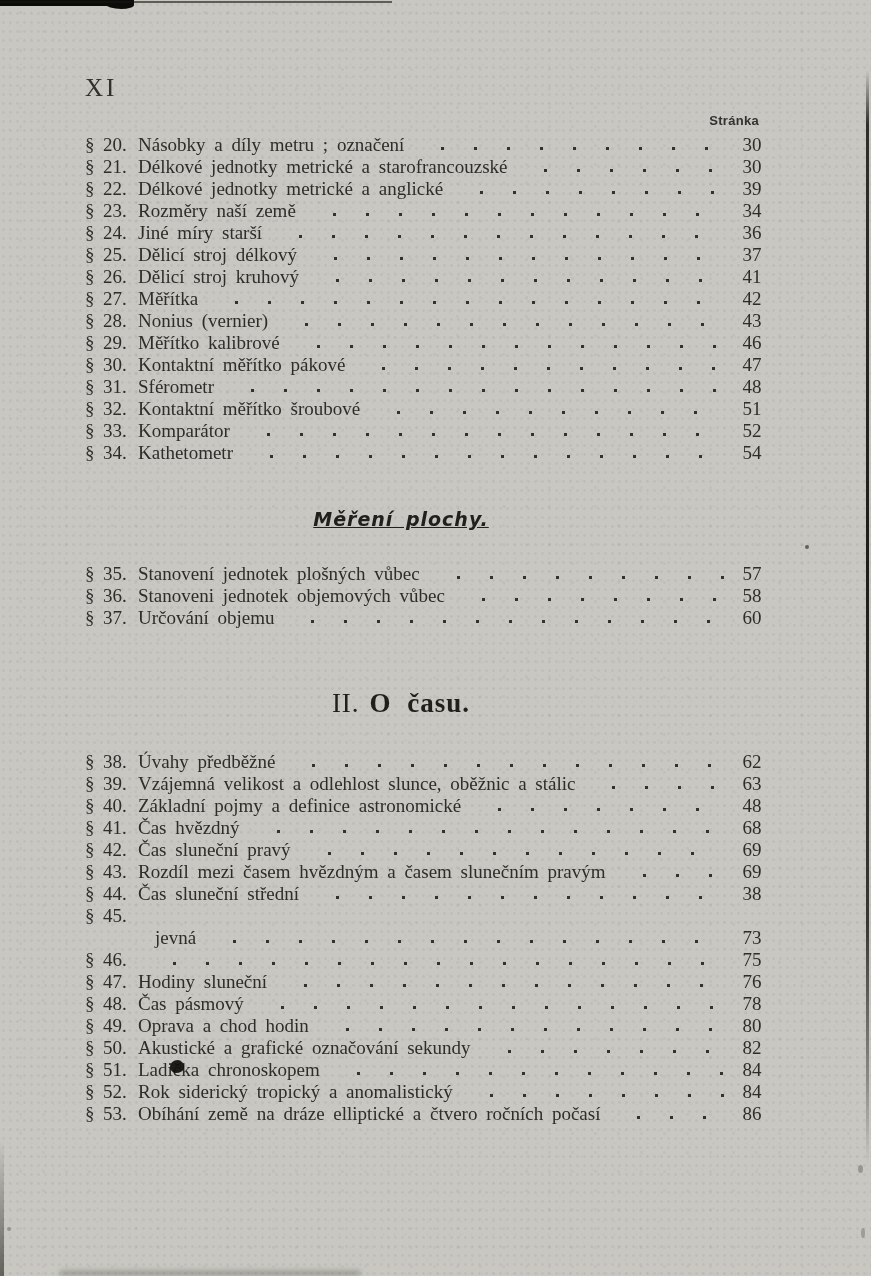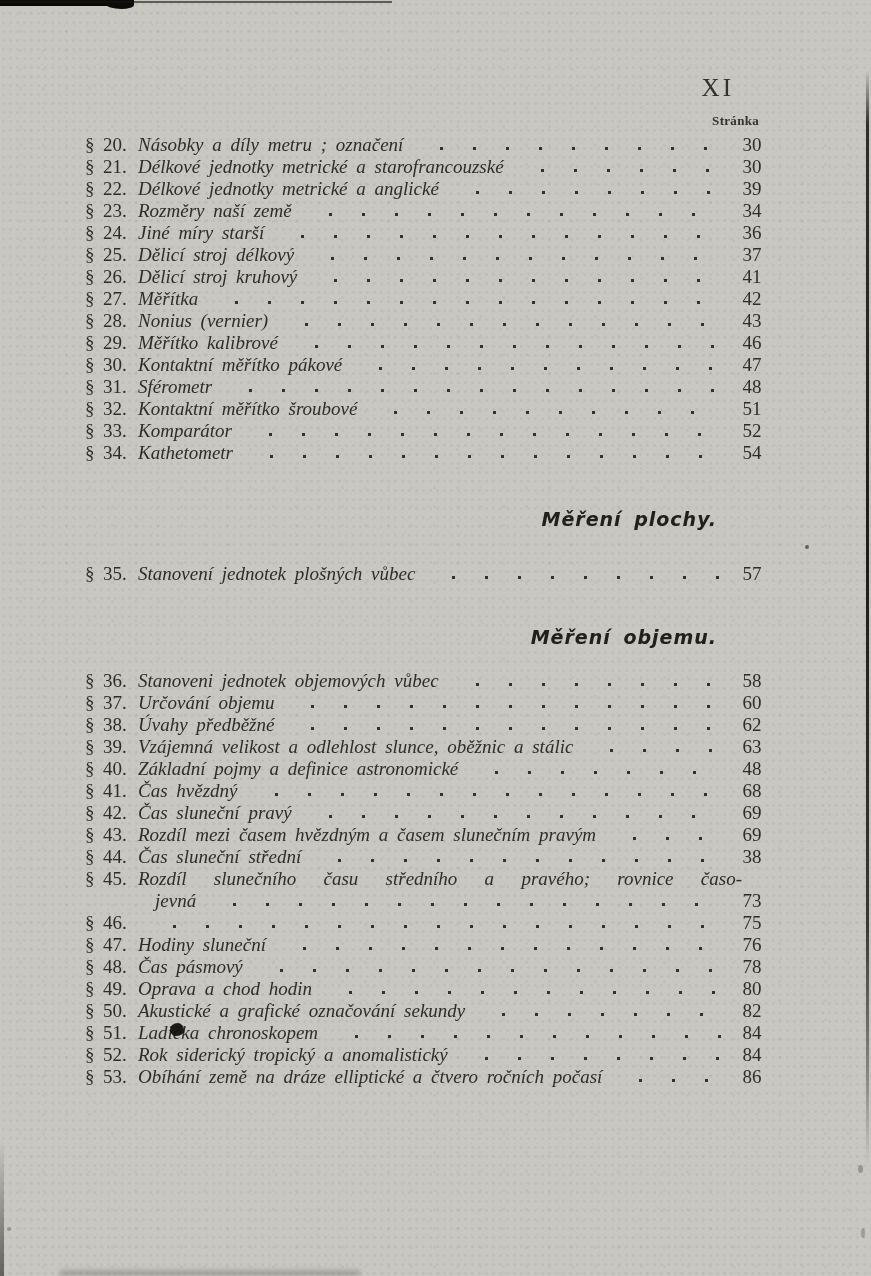--- a/index.html
+++ b/index.html
@@ -27,52 +27,52 @@
   .page::after {
     content:""; position:absolute; inset:0; pointer-events:none;
     background:radial-gradient(ellipse 130% 120% at 48% 45%, rgba(0,0,0,0) 62%, rgba(70,69,62,.14) 100%);
   }
   .content {
     position:relative; z-index:2;
     margin-left:85px; width:687px;
     padding-top:75px;
   }
   .corner {
-    text-align:right; padding-right:38px;
+    padding-right:38px;
     font-size:25px; line-height:26px; letter-spacing:3px; color:#33312d;
   }
   .col-header {
     margin-top:12px; text-align:right; padding-right:13px;
-    font-family:Liberation Serif, serif;
+    font-family:Liberation Sans, sans-serif;
     font-weight:bold; font-size:13px; line-height:16px; color:#343230;
     letter-spacing:.3px;
   }
   .toc { margin-top:5px; }
   .row {
     display:flex; align-items:baseline;
     height:22px; line-height:22px; font-size:19px;
     white-space:nowrap; word-spacing:4px;
   }
   .sec { width:18px; color:#343230; }
   .num { width:33px; }
-  .title { margin-left:2px;font-style:italic; }
+  .title { margin-left:2px; }
   .leader {
     flex:1; align-self:flex-end; height:7px;
     margin:0 8px 4px 12px;
     background-image:radial-gradient(circle, #343230 1.6px, rgba(0,0,0,0) 2px);
     background-size:33px 7px; background-repeat:repeat-x; background-position:10px 0;
   }
   .pagenum { width:40px; text-align:center; }
   .row.wrap1 .title { flex:1; text-align:justify; text-align-last:justify; margin-right:30px; }
   .row.cont .title { margin-left:70px; }
   .h-sub {
     font-family:"DejaVu Sans","Liberation Sans",sans-serif;
     font-style:italic; font-weight:bold;
     font-size:19px; line-height:25px; letter-spacing:1px; word-spacing:5px;
-    text-align:right; color:#22201d;
+    text-align:center; color:#22201d;text-decoration:underline;
   }
   .group-2 .h-sub { margin:43px 55px 31px 0; }
   .group-3 .h-sub { margin:40px 55px 20px 0; }
   .h-chapter {
     font-size:27px; line-height:33px; letter-spacing:1px; word-spacing:8px;
     text-align:center; color:#211f1c;
     margin:58px 55px 31px 0;
   }
   .h-chapter .ch-prefix { font-weight:normal; margin-right:10px; }
   .h-chapter .ch-text { font-weight:bold; }
@@ -238,37 +238,37 @@
           <div class="h-sub">Měření plochy.</div>
           <div class="row">
             <span class="sec">§</span>
             <span class="num">35.</span>
             <span class="title">Stanovení jednotek plošných vůbec</span>
             <div class="leader"></div>
             <span class="pagenum">57</span>
           </div>
         </div>
         <div class="toc-group group-3">
-          <div class="h-sub">Měření objemu.</div>
           <div class="row">
             <span class="sec">§</span>
             <span class="num">36.</span>
             <span class="title">Stanoveni jednotek objemových vůbec</span>
             <div class="leader"></div>
             <span class="pagenum">58</span>
           </div>
           <div class="row">
             <span class="sec">§</span>
             <span class="num">37.</span>
             <span class="title">Určování objemu</span>
             <div class="leader"></div>
             <span class="pagenum">60</span>
           </div>
         </div>
         <div class="toc-group group-4">
+          <div class="h-chapter"><span class="ch-prefix">II.</span><span class="ch-text">O času.</span></div>
           <div class="row">
             <span class="sec">§</span>
             <span class="num">38.</span>
             <span class="title">Úvahy předběžné</span>
             <div class="leader"></div>
             <span class="pagenum">62</span>
           </div>
           <div class="row">
             <span class="sec">§</span>
             <span class="num">39.</span>
@@ -307,21 +307,20 @@
           <div class="row">
             <span class="sec">§</span>
             <span class="num">44.</span>
             <span class="title">Čas sluneční střední</span>
             <div class="leader"></div>
             <span class="pagenum">38</span>
           </div>
           <div class="row wrap1">
             <span class="sec">§</span>
             <span class="num">45.</span>
-            <span class="title">Rozdíl slunečního času středního a pravého; rovnice časo-</span>
           </div>
           <div class="row cont">
             <span class="title">jevná</span>
             <div class="leader"></div>
             <span class="pagenum">73</span>
           </div>
           <div class="row">
             <span class="sec">§</span>
             <span class="num">46.</span>
             <div class="leader"></div>

